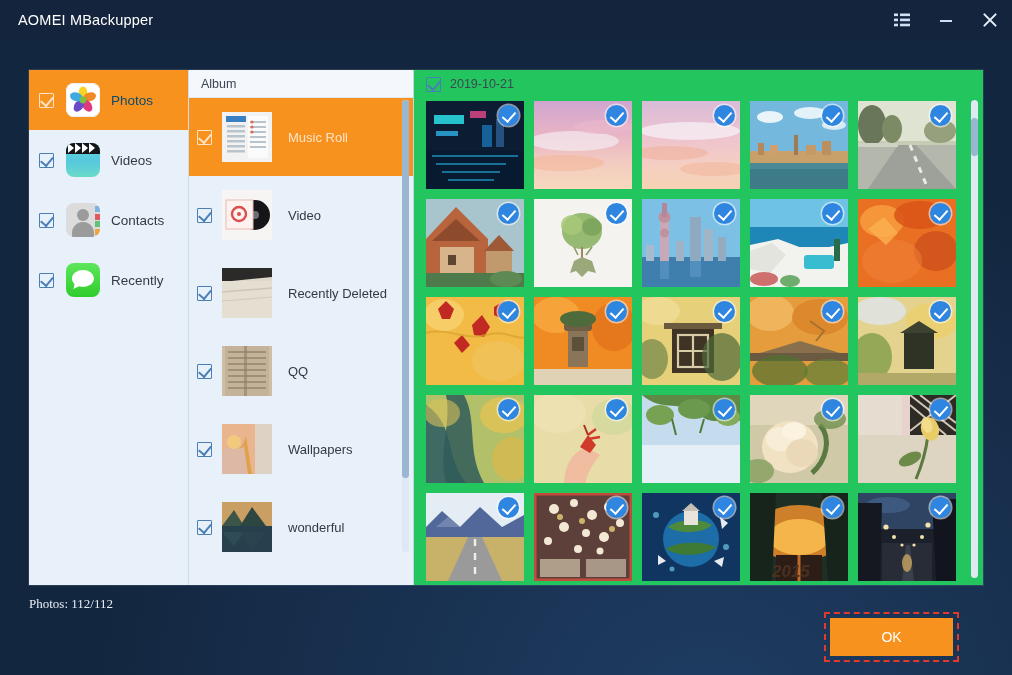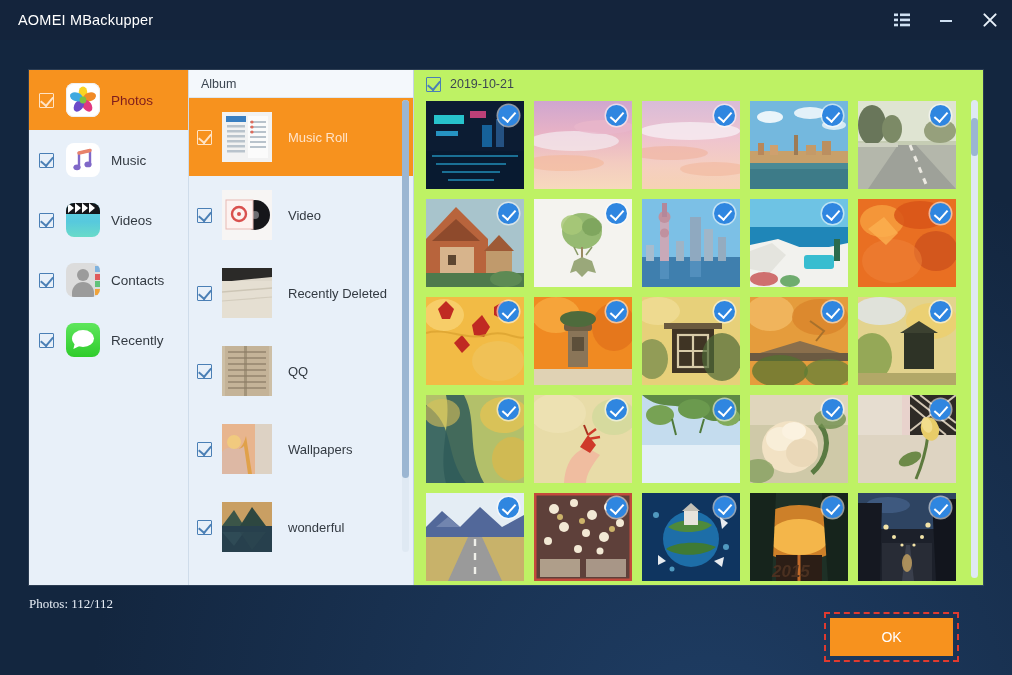--- a/index.html
+++ b/index.html
@@ -67,21 +67,21 @@
   }
   .cat-item {
     height: 60px; display: flex; align-items: center;
     padding-left: 10px; cursor: pointer;
     position: relative;
   }
   .cat-item.active { background: #f7921e; }
   .cat-label {
     font-size: 13.5px; color: #333a42; margin-left: 11px;
   }
-  .cat-item.active .cat-label { color: #7f1d1d; }
+  .cat-item.active .cat-label { color: #0c4a6e; }
 
   .cbox {
     width: 15px; height: 15px; flex: 0 0 15px;
     border: 1.5px solid #4a7fb5; background: transparent;
     position: relative; border-radius: 1px;
   }
   .cbox::after {
     content: ""; position: absolute;
     left: 3px; top: 0px; width: 6px; height: 10px;
     border-right: 2px solid #4a7fb5; border-bottom: 2px solid #4a7fb5;
@@ -166,21 +166,21 @@
   .vscroll {
     position: absolute; width: 7px; border-radius: 4px;
     background: #9bb6d2;
   }
   .vtrack {
     position: absolute; width: 7px; background: #dfe9f3; border-radius: 4px;
   }
 
   
   .gridcol {
-    flex: 1 1 auto; height: 515px; background: #bef264;
+    flex: 1 1 auto; height: 515px; background: #22c55e;
     position: relative; overflow: hidden;
   }
   .date-row {
     height: 28px; display: flex; align-items: center;
     padding-left: 12px; gap: 9px;
   }
   .date-label { font-size: 12.5px; color: #3d4751; }
   .grid {
     position: absolute; left: 12px; top: 31px;
     width: 530px;
@@ -266,32 +266,20 @@
               <ellipse cx="4.1" cy="5.7" rx="4.4" ry="6.6" fill="#e0387f" transform="rotate(144 4.1 5.7)"></ellipse>
               <ellipse cx="-4.1" cy="5.7" rx="4.4" ry="6.6" fill="#6b49c8" transform="rotate(216 -4.1 5.7)"></ellipse>
               <ellipse cx="-6.6" cy="-3.1" rx="4.4" ry="6.6" fill="#3fa9e0" transform="rotate(288 -6.6 -3.1)"></ellipse>
               <ellipse cx="0" cy="0" rx="3.4" ry="3.4" fill="#7ac143"></ellipse>
             </g>
           </svg>
         </span>
         <span class="cat-label">Photos</span>
       </div>
 
-      <div class="cat-item">
-        <span class="cbox"></span>
-        <span class="appicon ic-music">
-          <svg width="34" height="34" viewBox="0 0 34 34">
-            <path d="M13 24 L13 10 L24 7.5 L24 21" fill="none" stroke="#8068c8" stroke-width="2.4" stroke-linecap="round"></path>
-            <path d="M13 10 L24 7.5" stroke="#e8826a" stroke-width="3.4" stroke-linecap="round"></path>
-            <ellipse cx="11" cy="24.3" rx="3.6" ry="2.9" fill="#8068c8"></ellipse>
-            <ellipse cx="22" cy="21.4" rx="3.6" ry="2.9" fill="#8068c8"></ellipse>
-          </svg>
-        </span>
-        <span class="cat-label">Music</span>
-      </div>
 
       <div class="cat-item">
         <span class="cbox"></span>
         <span class="appicon ic-videos">
           <span class="clap">
             <i style="left:2px"></i>
               <i style="left:9px"></i>
               <i style="left:16px"></i>
               <i style="left:23px"></i>
           </span>

